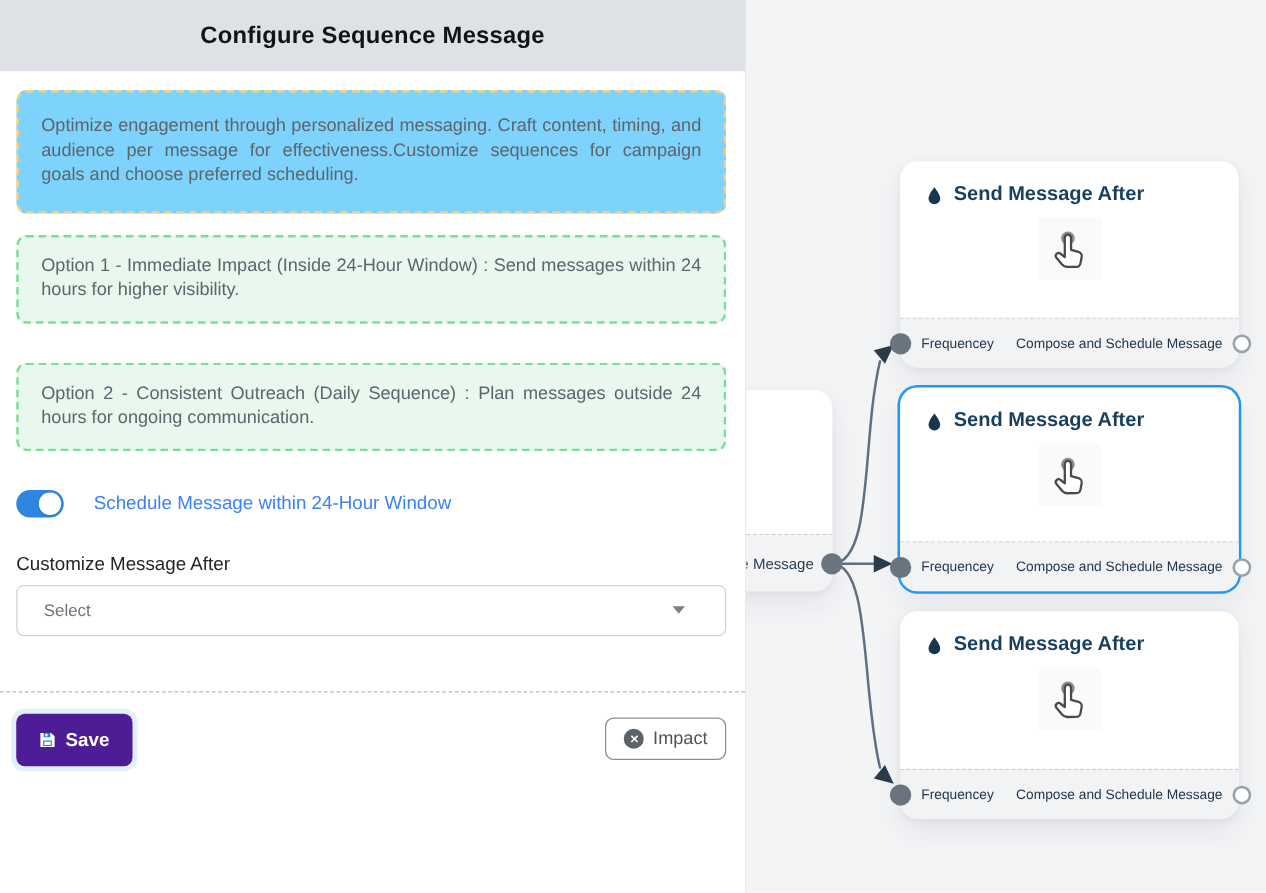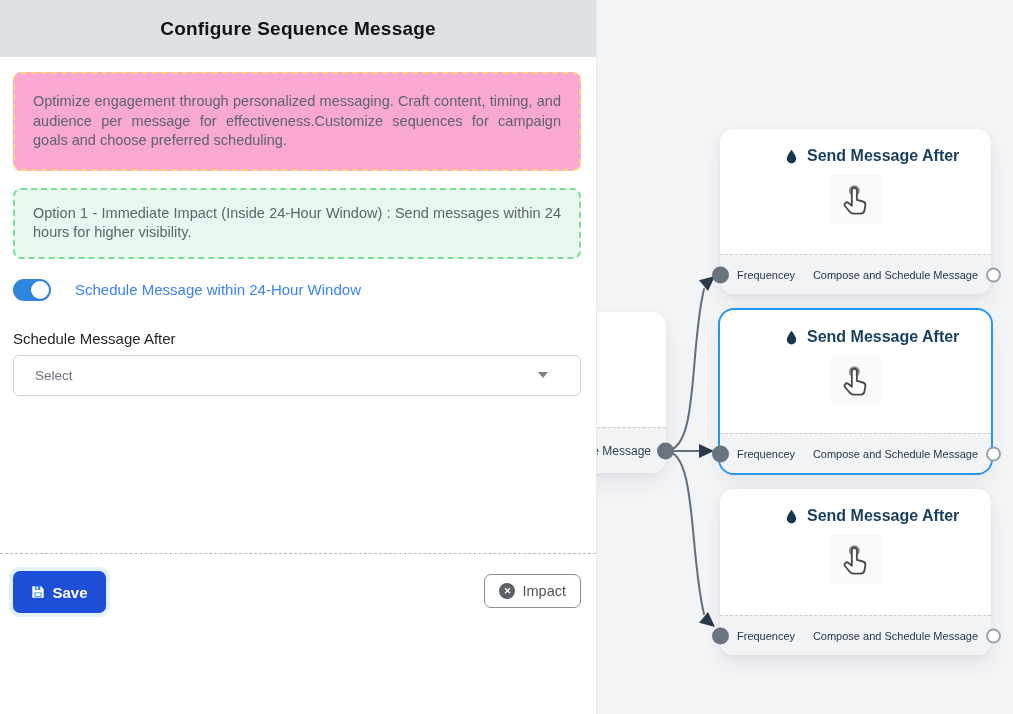--- a/index.html
+++ b/index.html
@@ -9,22 +9,22 @@
   
   .drawer { position:absolute; left:0; top:0; width:596px; height:714px; background:#fff;
             display:flex; flex-direction:column; z-index:3; }
   .drawer-header { height:57px; background:#dee2e6; display:flex; align-items:center; justify-content:center; }
   .drawer-title { font-size:19px; font-weight:700; color:#101418; letter-spacing:.2px; }
 
   .drawer-body { flex:1; padding:15px 15px 0 13px; }
 
   .note { border-radius:8px; padding:18px; font-size:14.5px; line-height:19.5px;
           text-align:justify; color:#5d646b; }
-  .note-yellow { background:#f9a8d4; border:2px dashed #f7d17e; margin-bottom:17px; }
-  .note-green  { background:#e9f8ef; border:2px dashed #77e092; margin-bottom:20px; padding:14px 18px; }
+  .note-yellow { background:#7dd3fc; border:2px dashed #f7d17e; margin-bottom:17px; }
+  .note-green  { background:#e9f8ef; border:2px dashed #77e092; margin-bottom:31px; padding:14px 18px; }
 
   .toggle-row { display:flex; align-items:center; margin:19px 0 0 0; }
   .switch { width:38px; height:22px; border-radius:11px; position:relative; flex:0 0 auto; cursor:pointer; }
   .switch.on  { background:#2f86e0; }
   .switch.off { background:#e4e8eb; border:1px solid #dde1e4; }
   .knob { position:absolute; top:2px; width:18px; height:18px; background:#fff; border-radius:50%;
           box-shadow:0 1px 2px rgba(0,0,0,.15); }
   .switch.on  .knob { right:2px; }
   .switch.off .knob { left:1px; top:1.5px; }
   .toggle-label { margin-left:24px; font-size:15px; color:#3b82f6; }
@@ -37,38 +37,38 @@
                 padding:0 32px 0 21px; cursor:pointer; }
   .select-value { font-size:13.5px; color:#6c757d; }
   .caret-down { width:0; height:0; border-left:5px solid transparent; border-right:5px solid transparent;
                 border-top:6px solid #7a8288; }
 
   .drawer-footer { border-top:1px dashed #b4bac0; margin-top:41px;
                    padding:17px 15px 0 13px; height:161px;
                    display:flex; align-items:flex-start; justify-content:space-between; }
   .btn { display:inline-flex; align-items:center; gap:7px; border-radius:7px; cursor:pointer;
          font-family:"Liberation Sans", sans-serif; }
-  .btn-save { background:#1d4ed8; border:none; color:#fff; font-size:15px; font-weight:700;
+  .btn-save { background:#4c1d95; border:none; color:#fff; font-size:15px; font-weight:700;
               width:93px; height:42px; justify-content:center;
               box-shadow:0 0 0 4px rgba(15,135,232,.12); }
   .btn-close { background:#fff; border:1px solid #878e95; color:#4c545b; font-size:14.5px;
                height:34px; padding:0 14px; margin-top:3px; }
   .close-glyph { width:16px; height:16px; border-radius:50%; background:#5b6269; color:#fff;
                  font-size:9px; font-weight:700; display:inline-flex; align-items:center; justify-content:center; }
 
   
   .canvas { position:absolute; left:596px; top:0; width:417px; height:714px;
             background:#f3f4f6; border-left:1px solid #e7e9ec; overflow:hidden; }
   .edges { position:absolute; left:0; top:0; }
 
   .node { position:absolute; left:123px; width:271px; background:#fff; border-radius:14px;
           box-shadow:0 2px 6px rgba(30,40,60,.05), 0 10px 22px rgba(30,40,60,.07); }
   .node.selected { box-shadow:0 0 0 2px #2196f3, 0 10px 22px rgba(30,40,60,.07); }
 
-  .node-head { display:flex; align-items:center; gap:7px; padding:18px 0 0 19px;margin-left:44px; }
+  .node-head { display:flex; align-items:center; gap:7px; padding:18px 0 0 19px; }
   .node-title { font-size:16px; font-weight:700; color:#173f5f; }
   .drop-icon { width:17px; height:17px; flex:0 0 auto; }
 
   .hand-box { width:50px; height:50px; background:#faf9fb; margin:9px auto 0; 
               display:flex; align-items:center; justify-content:center; }
 
   .node-footer { position:absolute; left:0; right:0; bottom:0; height:40px; background:#f1f3f4;
                  border-top:1px dashed #c9ced4; border-radius:0 0 14px 14px;
                  display:flex; align-items:center; justify-content:space-between;
                  padding:0 13px 0 17px; }
@@ -91,31 +91,34 @@
 
   <div class="drawer-body">
     <div class="note note-yellow">
       <span>Optimize engagement through personalized messaging. Craft content, timing, and audience per message for effectiveness.Customize sequences for campaign goals and choose preferred scheduling.</span>
     </div>
 
     <div class="note note-green">
       <span>Option 1 - Immediate Impact (Inside 24-Hour Window) : Send messages within 24 hours for higher visibility.</span>
     </div>
 
+    <div class="note note-green">
+      <span>Option 2 - Consistent Outreach (Daily Sequence) : Plan messages outside 24 hours for ongoing communication.</span>
+    </div>
 
     <div class="toggle-row" style="margin-top:18px;">
       <span class="switch on">
           <span class="knob"></span>
         </span>
       <span class="toggle-label">Schedule Message within 24-Hour Window</span>
     </div>
 
 
     <div class="field">
-      <div class="field-label">Schedule Message After</div>
+      <div class="field-label">Customize Message After</div>
       <div class="select-box">
         <span class="select-value">Select</span>
         <span class="caret-down"></span>
       </div>
     </div>
   </div>
 
   <div class="drawer-footer">
     <button class="btn btn-save">
       <svg width="14" height="14" viewBox="0 0 16 16">

